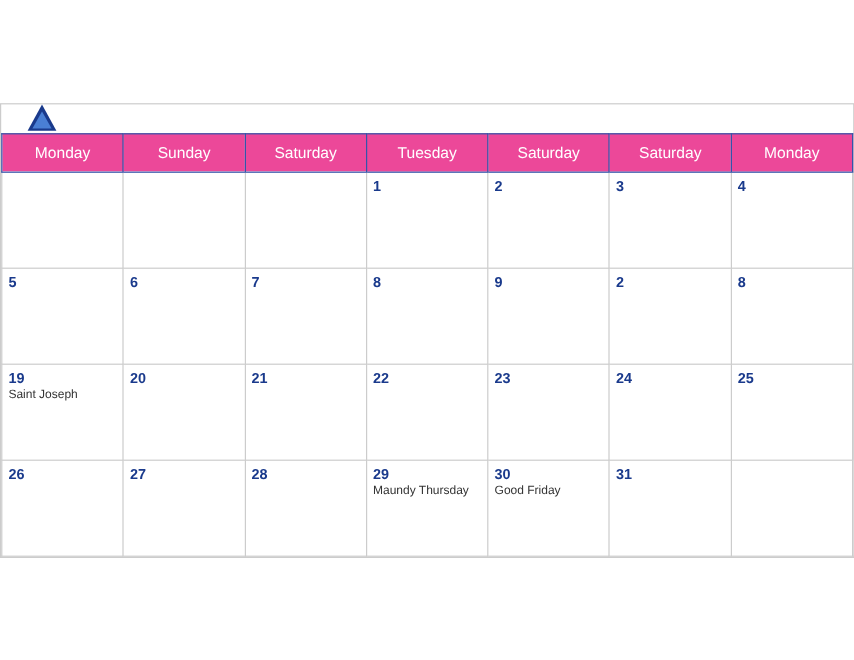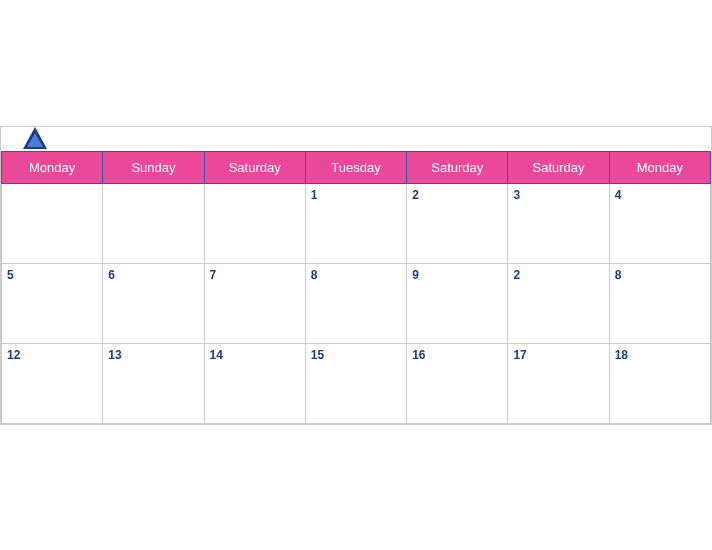--- a/index.html
+++ b/index.html
@@ -167,36 +167,60 @@
           </td>
           <td>
             <span class="day-number">2</span>
           </td>
           <td>
             <span class="day-number">8</span>
           </td>
         </tr>
         <tr>
           <td>
-            <span class="day-number">12</span>
-          </td>
-          <td>
-            <span class="day-number">13</span>
-          </td>
-          <td>
-            <span class="day-number">14</span>
-          </td>
-          <td>
-            <span class="day-number">15</span>
-          </td>
-          <td>
-            <span class="day-number">16</span>
-          </td>
-          <td>
-            <span class="day-number">17</span>
-          </td>
-          <td>
-            <span class="day-number">18</span>
-          </td>
+            <span class="day-number">19</span>
+            <span class="holiday-label">Saint Joseph</span>
+          </td>
+          <td>
+            <span class="day-number">20</span>
+          </td>
+          <td>
+            <span class="day-number">21</span>
+          </td>
+          <td>
+            <span class="day-number">22</span>
+          </td>
+          <td>
+            <span class="day-number">23</span>
+          </td>
+          <td>
+            <span class="day-number">24</span>
+          </td>
+          <td>
+            <span class="day-number">25</span>
+          </td>
+        </tr>
+        <tr>
+          <td>
+            <span class="day-number">26</span>
+          </td>
+          <td>
+            <span class="day-number">27</span>
+          </td>
+          <td>
+            <span class="day-number">28</span>
+          </td>
+          <td>
+            <span class="day-number">29</span>
+            <span class="holiday-label">Maundy Thursday</span>
+          </td>
+          <td>
+            <span class="day-number">30</span>
+            <span class="holiday-label">Good Friday</span>
+          </td>
+          <td>
+            <span class="day-number">31</span>
+          </td>
+          <td class="empty-cell"></td>
         </tr>
       </tbody>
   </table>
 </div>
 
 </body></html>

